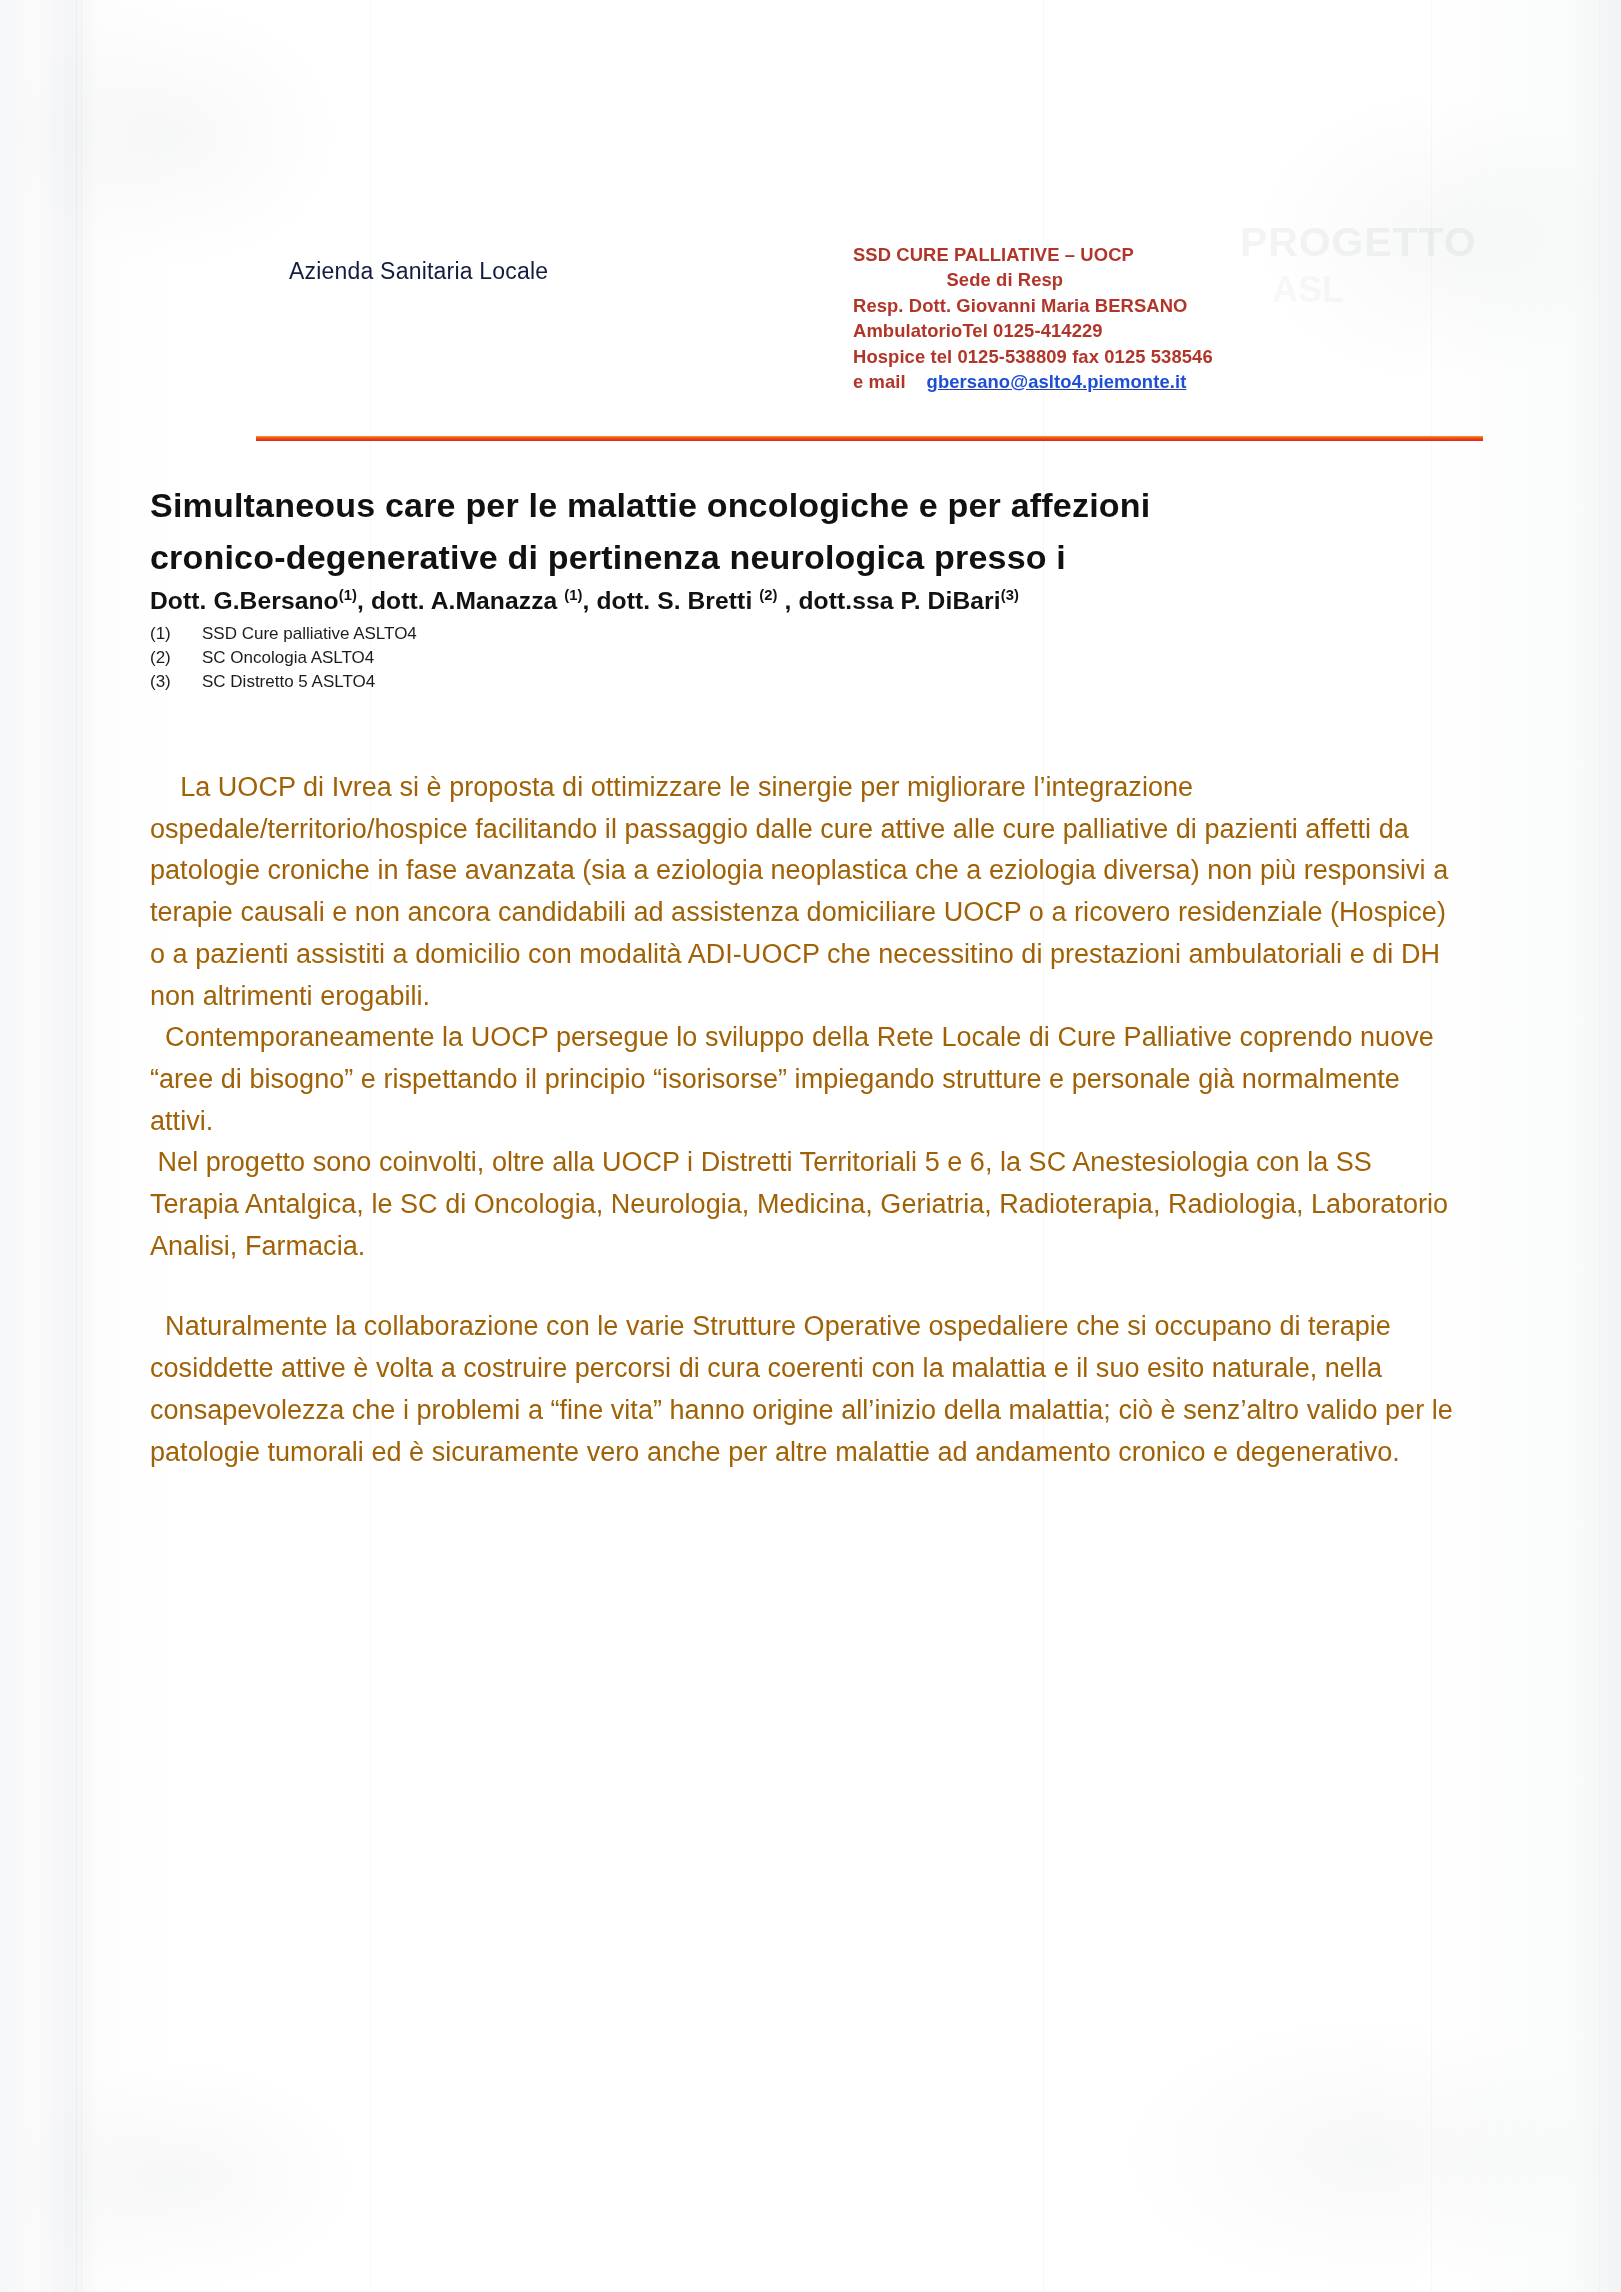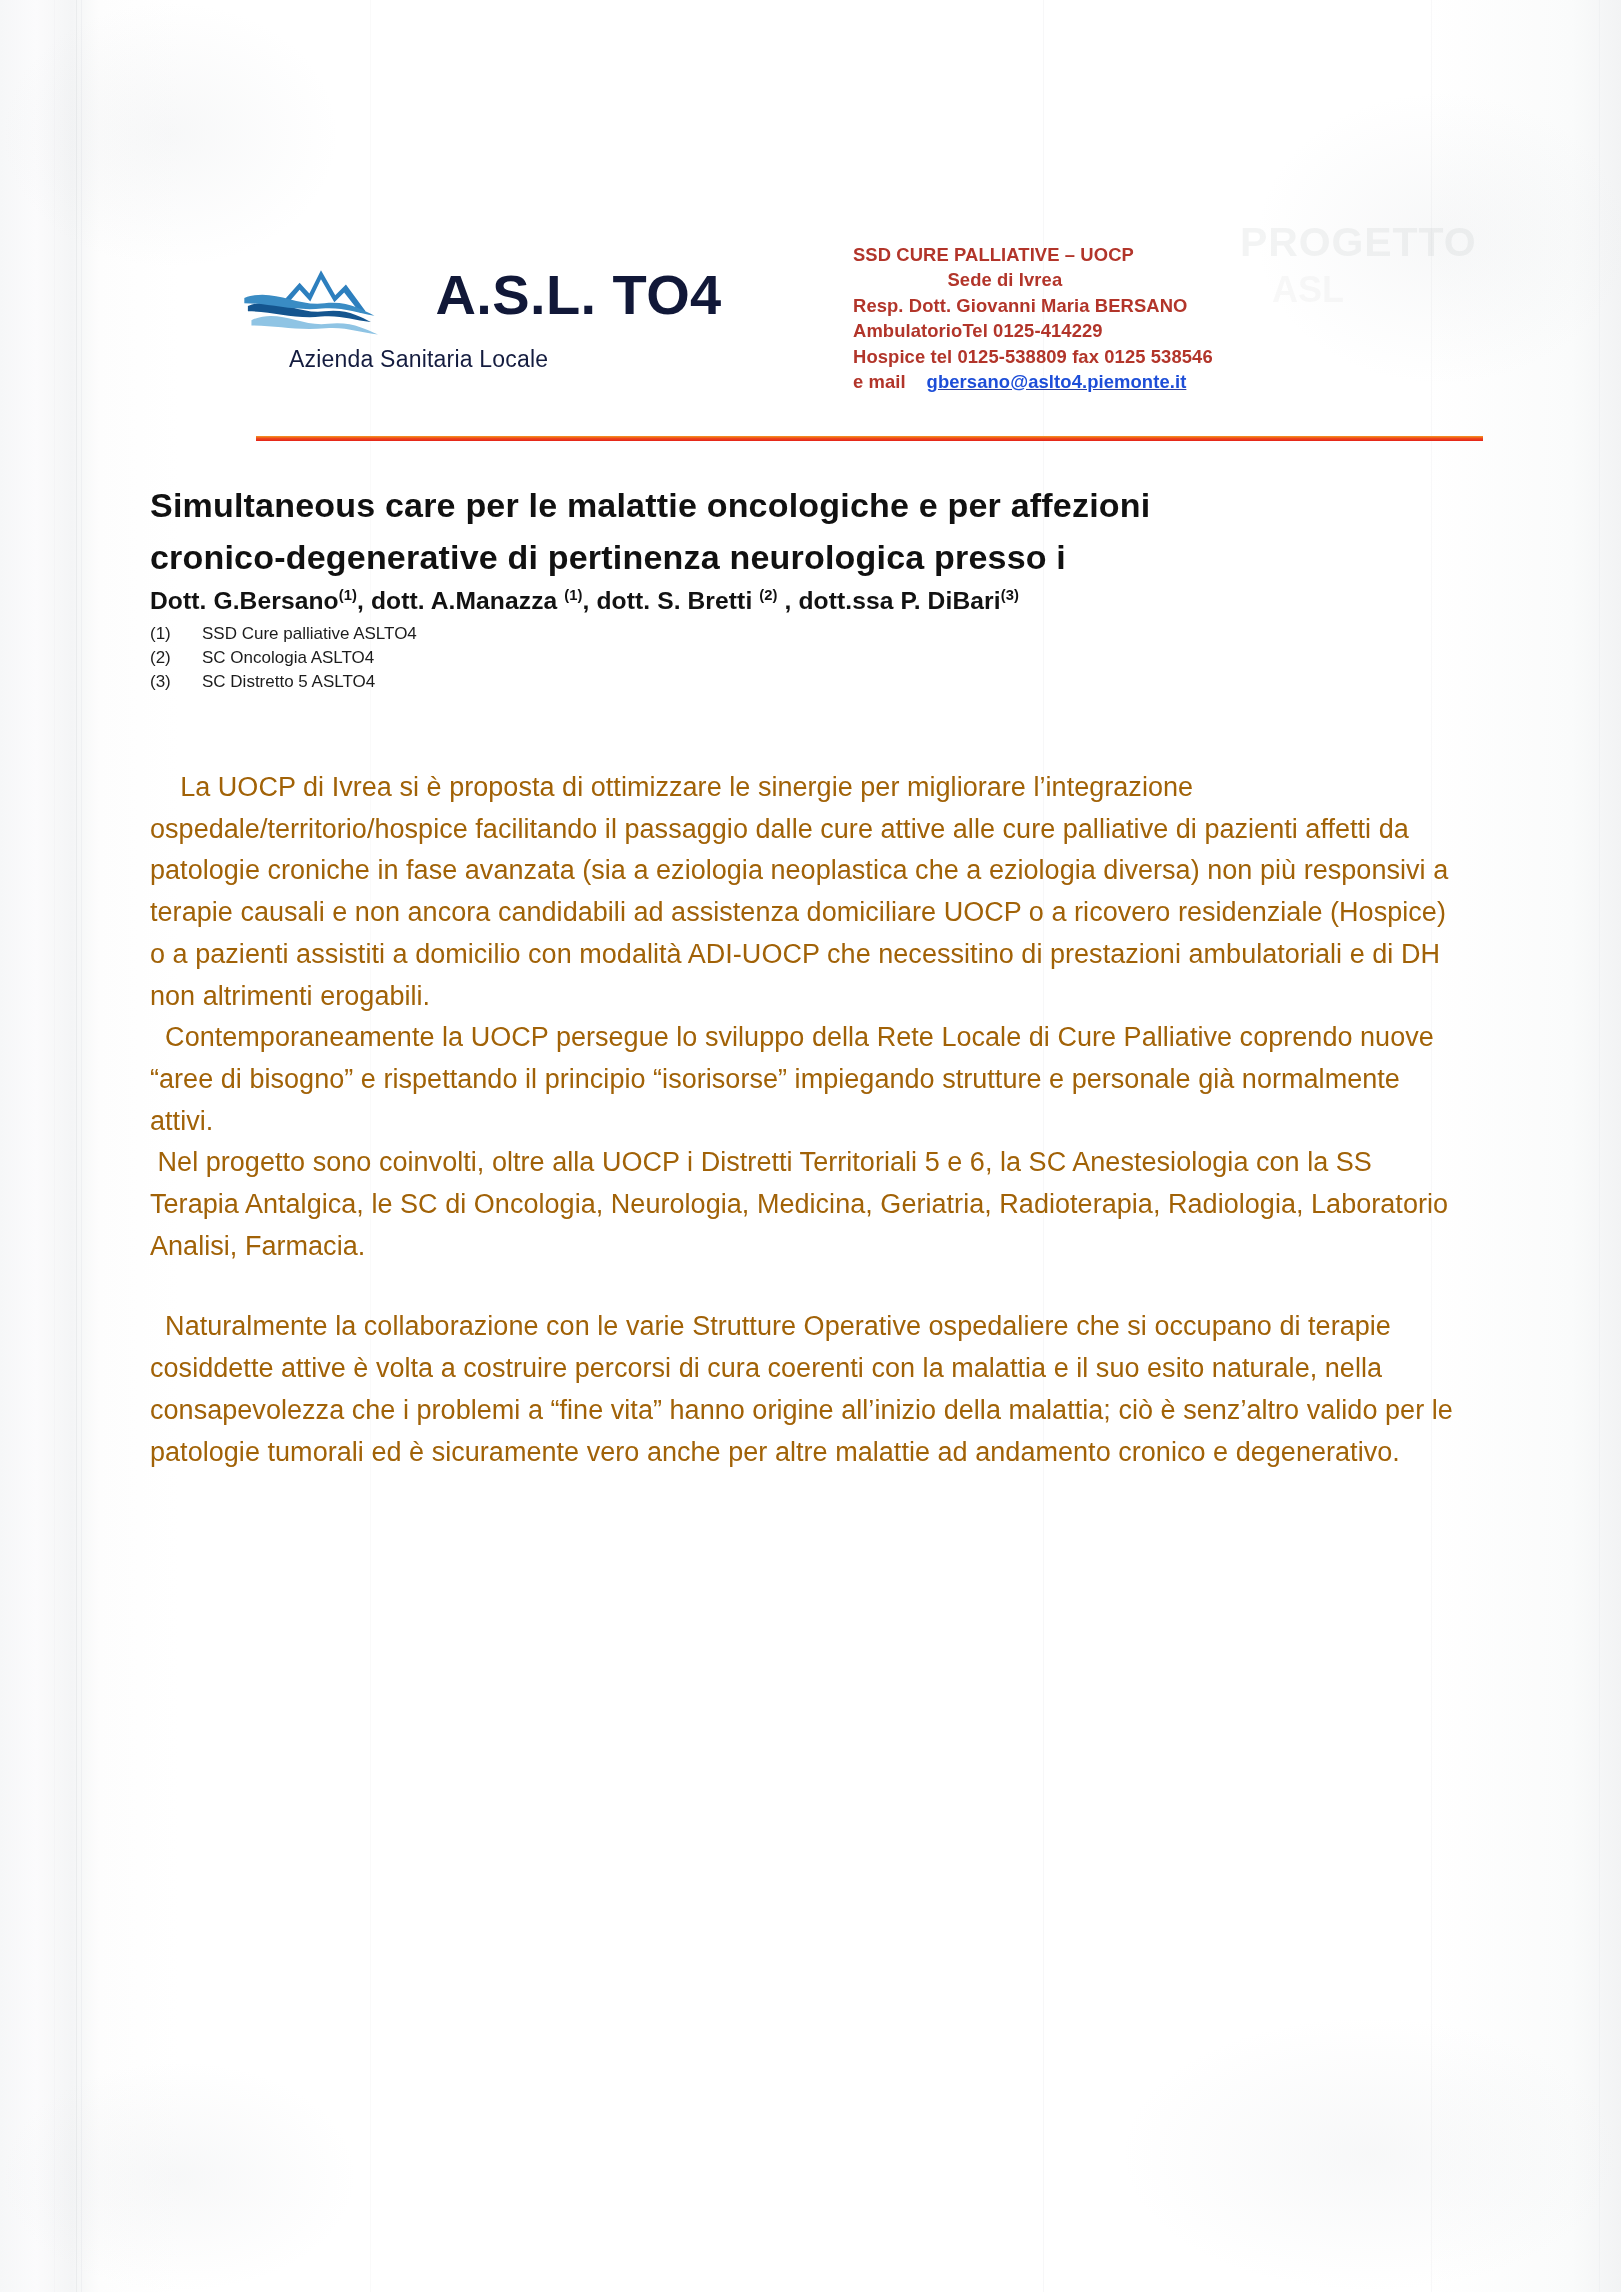--- a/index.html
+++ b/index.html
@@ -225,44 +225,26 @@
   <div class="smudge s4"></div>
 
   <div class="ghost-text">PROGETTO</div>
   <div class="ghost-text2">ASL</div>
 
   <div id="content">
 
     <div class="header">
 
       <div class="logo-block">
-        <div class="logo-row">
-          <span class="logo-mark">
-            <svg viewBox="0 0 210 92" width="188" height="82" aria-hidden="true">
-
-              <path d="M47 58 L72 30 L83 42 L96 16 L112 44 L124 32 L146 62 L140 64 L122 41 L111 52 L96 26 L84 51 L72 38 L53 60 Z" fill="#2d7fbe"></path>
-
-              <path d="M14 56 C45 44, 70 66, 100 62 C125 59, 140 68, 152 74
-                       C132 72, 118 66, 96 68 C66 71, 42 62, 14 62 Z" fill="#14558f"></path>
-
-              <path d="M10 47 C42 35, 68 57, 100 53 C126 50, 142 60, 156 67
-                       C136 64, 120 57, 97 59 C64 62, 40 53, 10 53 Z" fill="#3a8cc4"></path>
-
-              <path d="M18 72 C48 58, 74 80, 104 76 C130 73, 146 82, 160 88
-                       C140 86, 124 79, 101 81 C70 84, 46 78, 18 78 Z" fill="#8fc4e4"></path>
-            </svg>
-          </span>
-          <span class="logo-wordmark">A.S.L. TO4</span>
-        </div>
         <div class="logo-sub">Azienda Sanitaria Locale</div>
       </div>
 
       <div class="contact-block">
         <div class="contact-line">SSD CURE PALLIATIVE – UOCP</div>
-        <div class="contact-line center">Sede di Ivrea</div>
+        <div class="contact-line center">Sede di Resp</div>
         <div class="contact-line">Resp. Dott. Giovanni Maria BERSANO</div>
         <div class="contact-line">AmbulatorioTel 0125-414229</div>
         <div class="contact-line">Hospice tel 0125-538809  fax 0125 538546</div>
         <div class="contact-line">
           <span>e mail</span>
           <span>&nbsp;&nbsp;</span>
           <span class="contact-email-link">gbersano@aslto4.piemonte.it</span>
         </div>
       </div>
 

